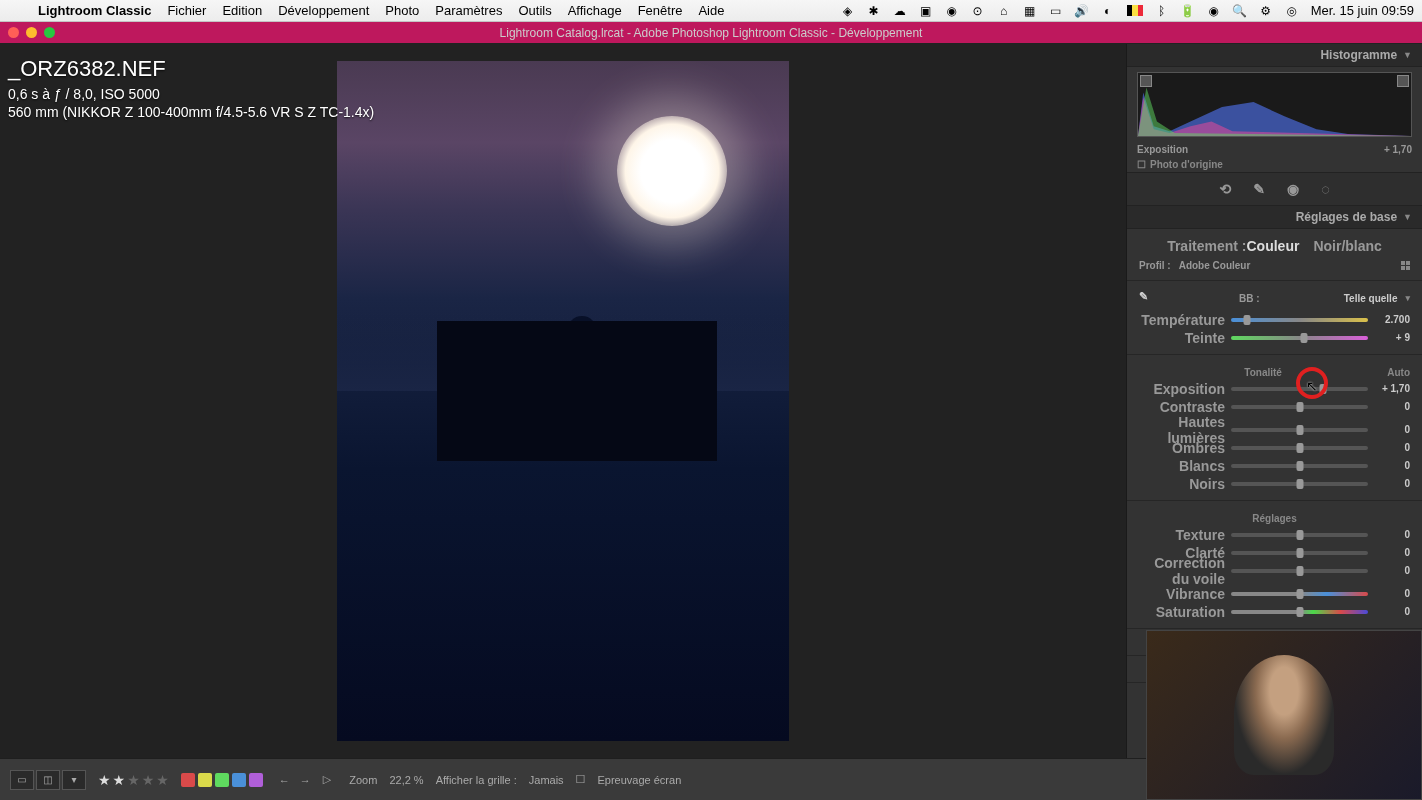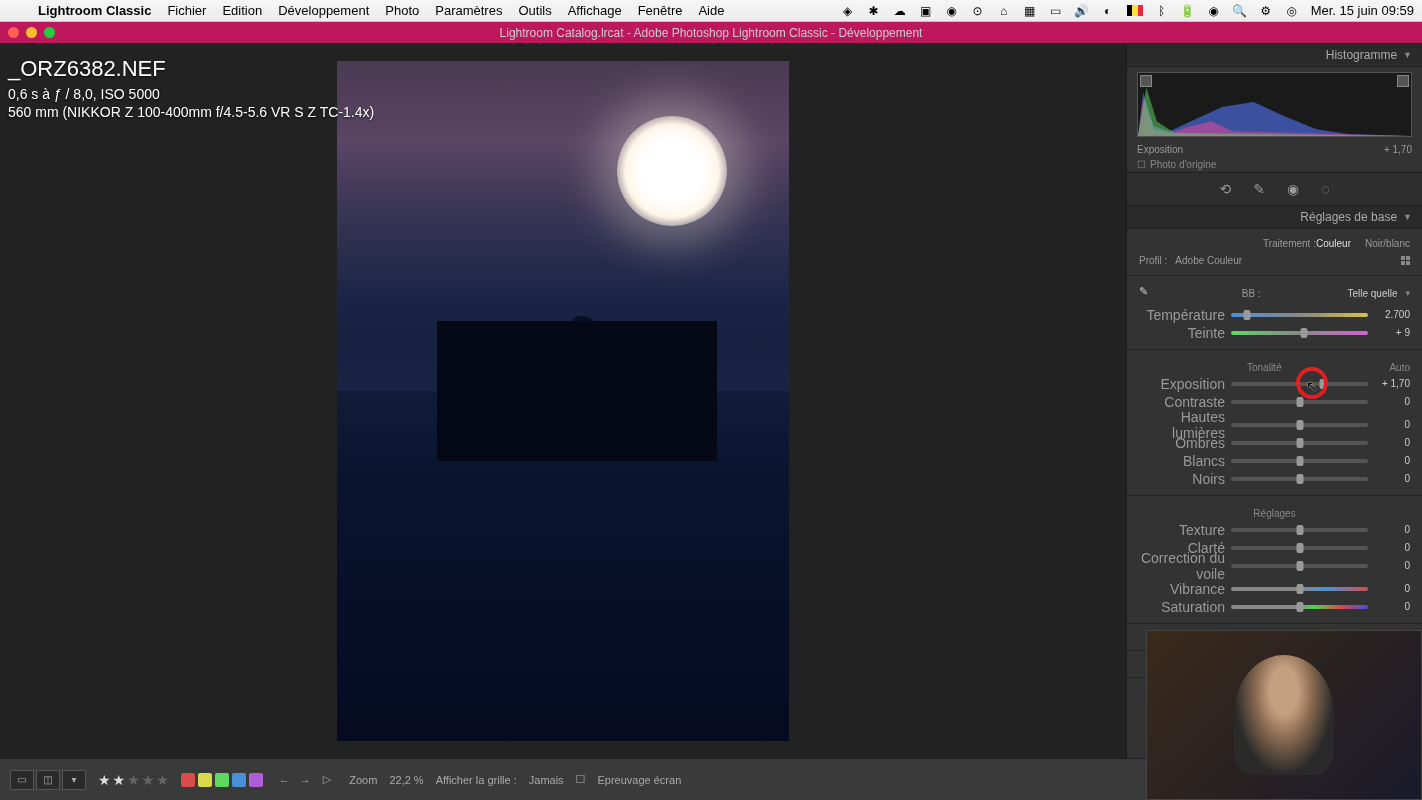--- a/index.html
+++ b/index.html
@@ -21,21 +21,21 @@
 .moon{position:absolute;top:55px;left:280px;width:110px;height:110px;border-radius:50%;background:radial-gradient(circle,#fff 40%,#fef5e8 60%,rgba(255,240,220,0.3) 80%,transparent 100%);box-shadow:0 0 40px 20px rgba(255,245,230,0.3);}
 .hill{position:absolute;bottom:350px;left:0;right:0;height:80px;background:linear-gradient(180deg,transparent,#1a2545);}
 .silhouette{position:absolute;bottom:280px;left:40px;right:40px;height:200px;}
 .trees{position:absolute;bottom:0;left:60px;width:280px;height:140px;background:#050815;}
 .chapel{position:absolute;bottom:0;left:160px;width:90px;height:120px;background:#081028;}
 .chapel::after{content:"";position:absolute;top:-25px;left:30px;width:30px;height:30px;background:#081028;border-radius:50% 50% 0 0;}
 .overlay{position:absolute;top:12px;left:8px;color:#fff;text-shadow:0 1px 2px rgba(0,0,0,0.8);}
 .overlay .fname{font-size:22px;font-weight:400;}
 .overlay .meta1{font-size:14px;margin-top:4px;}
 .overlay .meta2{font-size:14px;margin-top:2px;}
-.sidepanel{width:296px;background:#333;border-left:1px solid #1a1a1a;overflow-y:auto;font-size:11px;}
+.sidepanel{width:296px;background:#333;border-left:1px solid #1a1a1a;overflow-y:auto;font-size:11px;font-weight:bold;}
 .panel-header{background:#2a2a2a;color:#aaa;padding:4px 10px;font-size:12px;text-align:right;border-bottom:1px solid #222;display:flex;justify-content:flex-end;align-items:center;gap:6px;}
 .histo-box{padding:5px 10px;}
 .histo{height:65px;background:#1a1a1a;border:1px solid #555;position:relative;overflow:hidden;}
 .histo svg{width:100%;height:100%;}
 .histo-clip{position:absolute;top:2px;width:12px;height:12px;background:#555;border:1px solid #888;}
 .histo-clip.l{left:2px;}
 .histo-clip.r{right:2px;}
 .histo-row{display:flex;justify-content:space-between;padding:2px 10px;color:#999;font-size:10px;}
 .histo-chk{padding:2px 10px;color:#888;font-size:10px;display:flex;align-items:center;gap:4px;}
 .toolbar{display:flex;justify-content:center;gap:22px;padding:8px;border-top:1px solid #222;border-bottom:1px solid #222;background:#2e2e2e;}
@@ -45,21 +45,21 @@
 .row .lbl{width:92px;text-align:right;color:#999;font-size:14px;padding-right:6px;}
 .row .slider{flex:1;height:4px;background:#555;border-radius:2px;position:relative;margin-right:6px;}
 .row .slider .thumb{position:absolute;top:-3px;width:7px;height:10px;background:#999;border-radius:2px;transform:translateX(-50%);}
 .row .val{width:36px;text-align:right;color:#ccc;font-size:10px;}
 .row .slider.temp{background:linear-gradient(90deg,#4a90d9,#888 50%,#d9c04a);}
 .row .slider.tint{background:linear-gradient(90deg,#5fd95f,#888 50%,#d95fd9);}
 .row .slider.vib{background:linear-gradient(90deg,#888 0%,#888 50%,#4a90d9 70%,#d94a4a 100%);}
 .row .slider.sat{background:linear-gradient(90deg,#888 0%,#888 50%,#4ad94a 60%,#d94a4a 80%,#4a4ad9 100%);}
 .subhead{text-align:center;color:#888;font-size:10px;margin:6px 0 2px;}
 .subhead.sp{display:flex;justify-content:space-between;}
-.treat{display:flex;justify-content:flex-end;align-items:center;padding:3px 0;color:#999;font-size:10px;}
+.treat{display:flex;justify-content:center;align-items:center;padding:3px 0;color:#999;font-size:14px;}
 .treat .opts{display:flex;gap:14px;}
 .treat .opts span.active{color:#ddd;}
 .profil{display:flex;justify-content:space-between;align-items:center;padding:3px 0;color:#999;font-size:10px;}
 .wb-row{display:flex;align-items:center;gap:8px;padding:3px 0;}
 .wb-row .picker{width:16px;height:16px;color:#ccc;}
 .wb-row .bb{flex:1;text-align:center;color:#999;font-size:10px;}
 .wb-row .preset{color:#ccc;font-size:10px;}
 .panel-collapsed{padding:6px 12px;text-align:right;color:#888;font-size:12px;border-bottom:1px solid #262626;display:flex;justify-content:flex-end;align-items:center;gap:6px;}
 .bottombar{height:42px;background:#3a3a3a;border-top:1px solid #1f1f1f;display:flex;align-items:center;padding:0 10px;gap:12px;font-size:11px;color:#aaa;}
 .bottombar .group{display:flex;gap:2px;}

